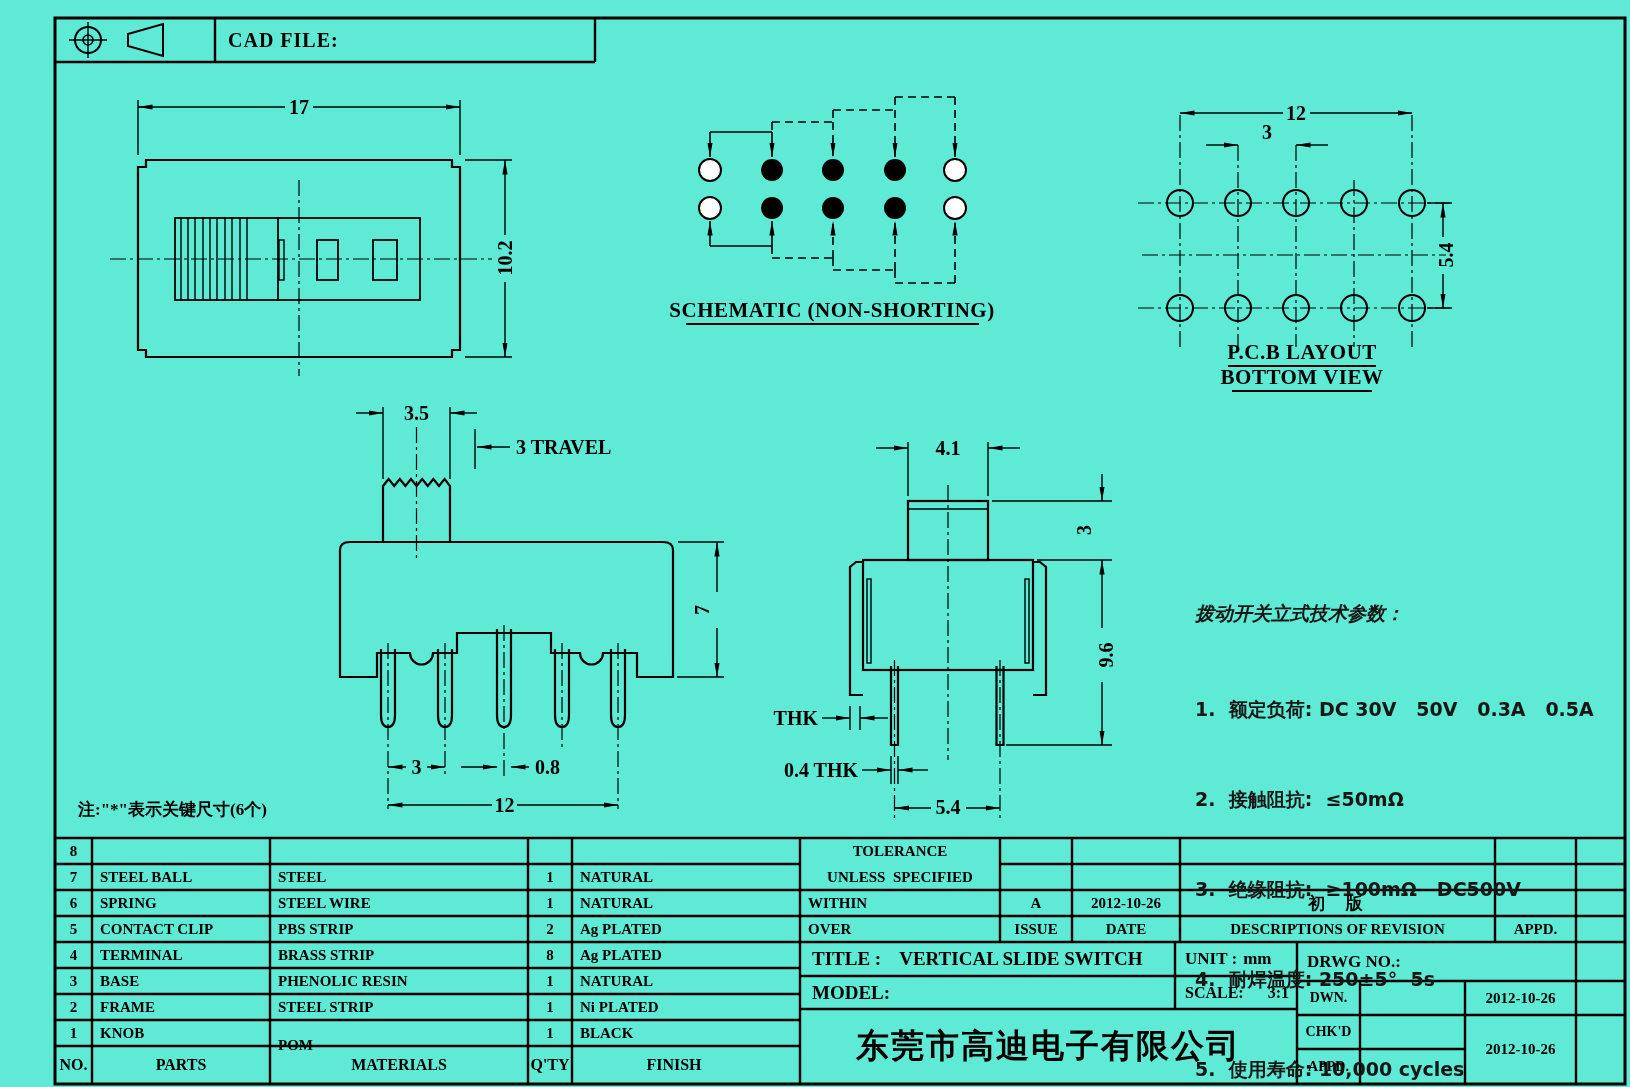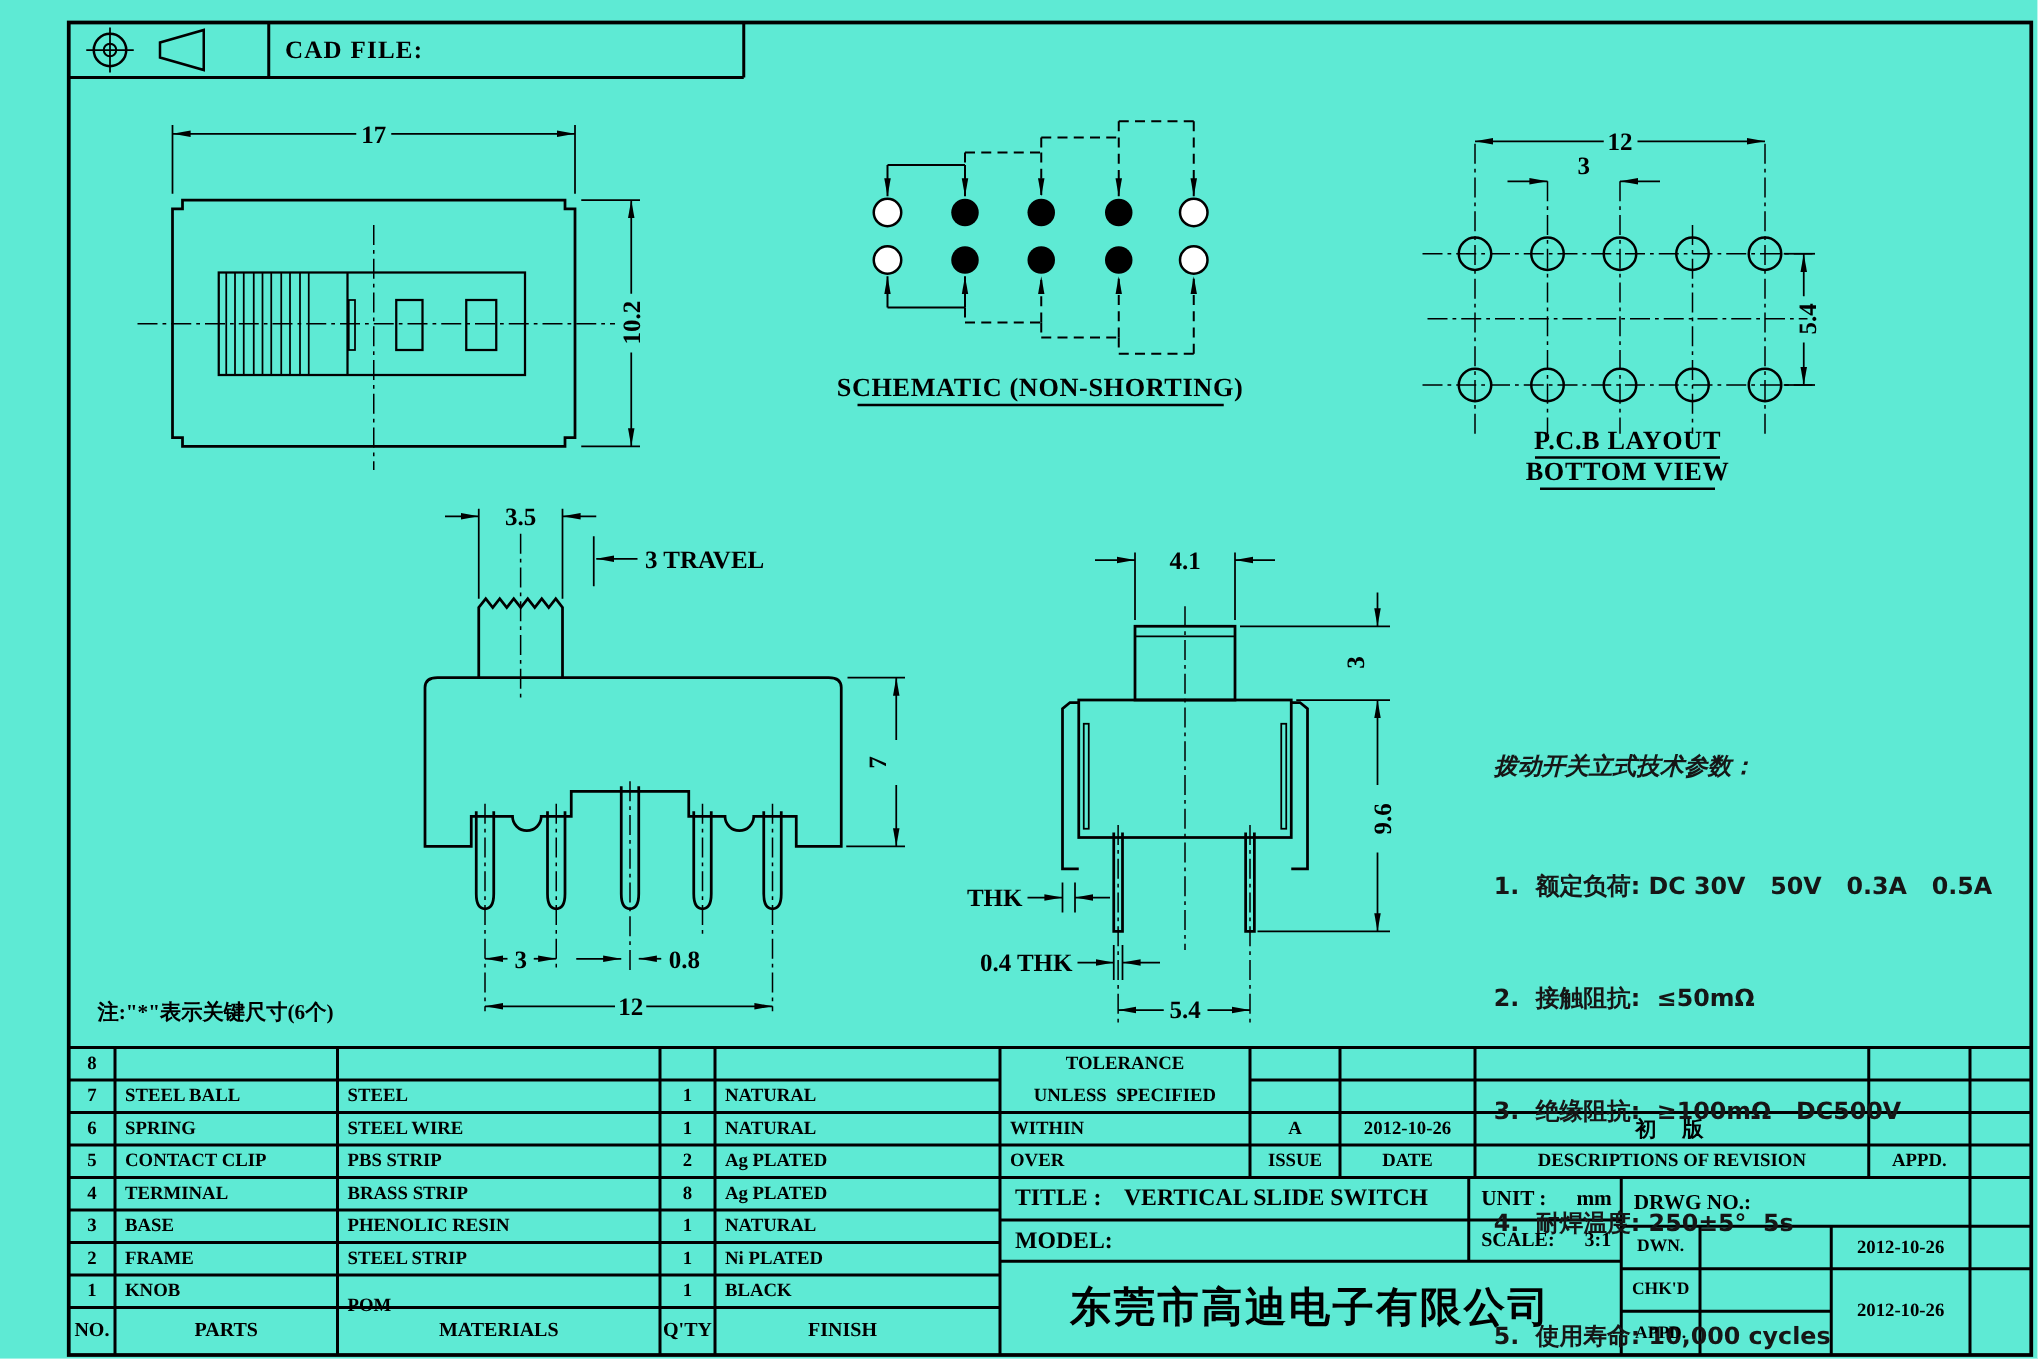--- a/index.html
+++ b/index.html
@@ -398,21 +398,21 @@
   <div class="cell c" style="left:1072px;top:890px;width:108px;height:26px">2012-10-26</div>
   <div class="cell c" style="left:1072px;top:916px;width:108px;height:26px">DATE</div>
   <div class="cell c" style="left:1180px;top:890px;width:315px;height:26px;font-size:17px;letter-spacing:4px">初  版</div>
   <div class="cell c" style="left:1180px;top:916px;width:315px;height:26px">DESCRIPTIONS OF REVISION</div>
   <div class="cell c" style="left:1495px;top:916px;width:81px;height:26px">APPD.</div>
 
   <div class="cell" style="left:812px;top:942px;width:360px;height:34px;font-size:19px;gap:18px">
     <span>TITLE :</span>
     <span>VERTICAL SLIDE SWITCH</span>
   </div>
-  <div class="cell" style="left:1185px;top:942px;width:110px;height:34px;font-size:17px;gap:24px">
+  <div class="cell" style="left:1185px;top:942px;width:110px;height:34px;font-size:17px;gap:6px">
     <span>UNIT :</span>
     <span>mm</span>
   </div>
   <div class="cell" style="left:812px;top:976px;width:360px;height:33px;font-size:19px">MODEL:</div>
   <div class="cell" style="left:1307px;top:942px;width:269px;height:39px;font-size:17px">DRWG NO.:</div>
   <div class="cell" style="left:1185px;top:976px;width:110px;height:33px;font-size:16px;gap:24px">
     <span>SCALE:</span>
     <span>3:1</span>
   </div>
   <div class="cell c bigco" style="left:800px;top:1009px;width:497px;height:75px">东莞市高迪电子有限公司</div>

